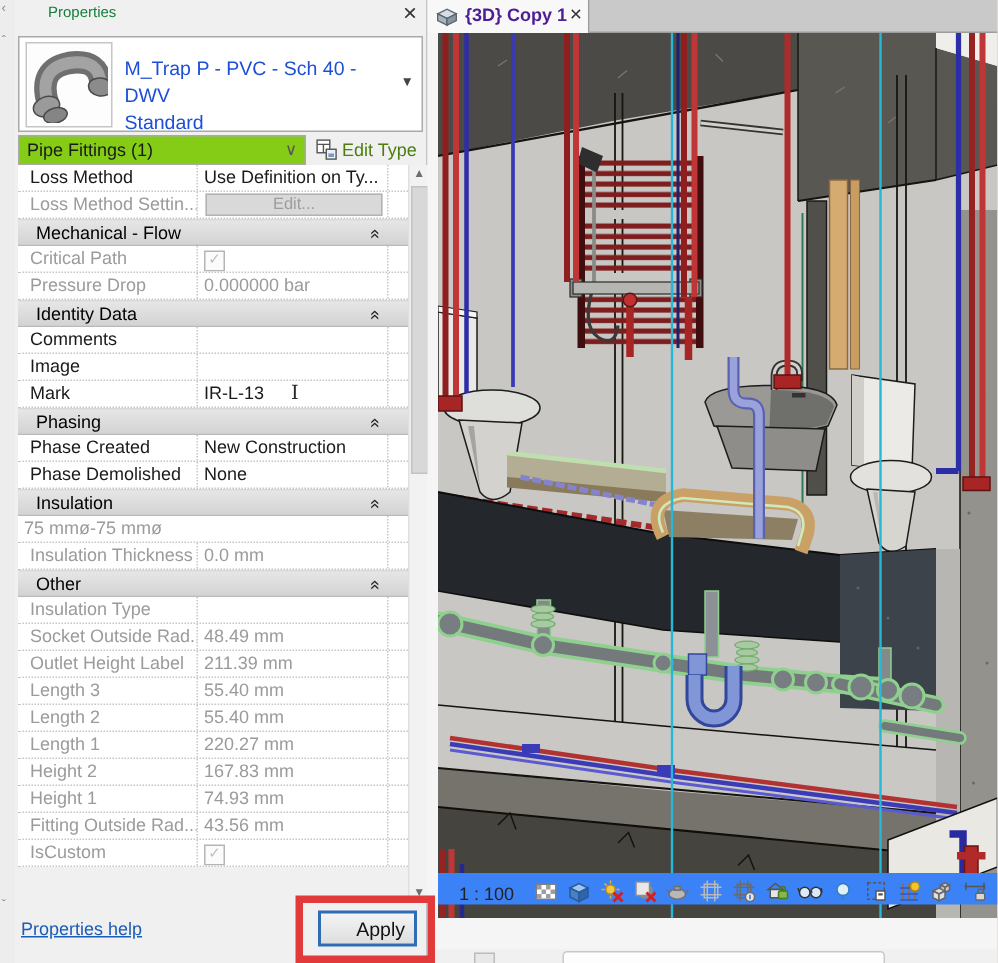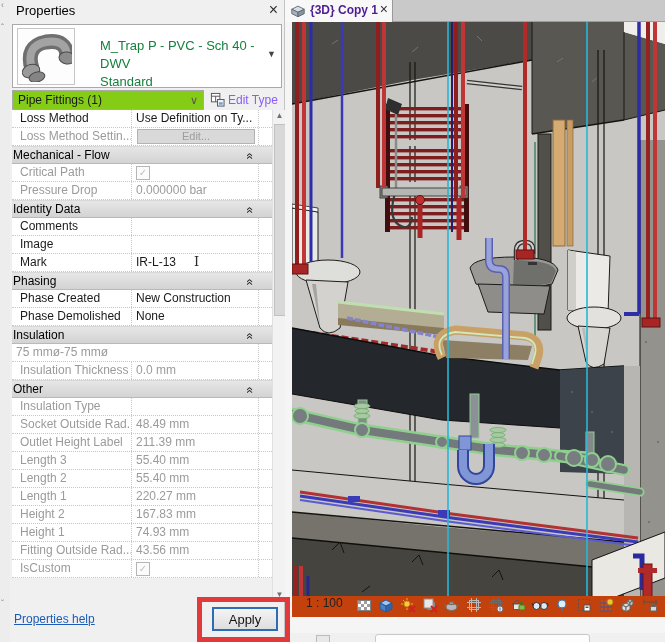--- a/index.html
+++ b/index.html
@@ -9,64 +9,64 @@
     background:#f0f0f0;font-size:12px;color:#1a1a1a;
     -webkit-font-smoothing:antialiased;
   }
   .abs{position:absolute;}
   
   #left-strip{left:0;top:0;width:10px;height:642px;background:#ededed;border-right:1px solid #c9c9c9;color:#8a8a8a;font-size:9px;}
   #left-strip .g{position:absolute;left:1px;}
   
   #props-panel{left:10px;top:0;width:275px;height:642px;background:#f0f0f0;border-right:1px solid #c4c4c4;box-sizing:border-box;}
   .props-header{position:absolute;left:0;top:0;width:100%;height:22px;}
-  .props-title{position:absolute;left:6px;top:3px;font-size:13px;color:#000000;}
+  .props-title{position:absolute;left:22px;top:3px;font-size:10px;color:#15803d;}
   .panel-close{position:absolute;right:6px;top:0px;font-size:16px;color:#333;cursor:default;line-height:20px;}
   .type-selector{position:absolute;left:2px;top:24px;width:268px;height:62px;background:#fff;border:1px solid #a9a9a9;}
   .type-thumb{position:absolute;left:4px;top:3px;width:56px;height:55px;background:#fdfdfd;border:1px solid #c6c6c6;}
-  .type-name{position:absolute;left:70px;top:12px;width:170px;font-size:13px;line-height:18px;color:#15803d;margin-left:17px;}
+  .type-name{position:absolute;left:70px;top:12px;width:170px;font-size:13px;line-height:18px;color:#1d4ed8;}
   .type-arrow{position:absolute;right:5px;top:24px;font-size:9px;color:#444;}
   .combo-row{position:absolute;left:2px;top:90px;width:268px;height:20px;}
   .category-select{position:absolute;left:0;top:0;width:192px;height:20px;background:#84cc16;border:1px solid #a9a9a9;box-sizing:border-box;line-height:18px;padding-left:5px;font-size:12px;}
   .category-select .chev{position:absolute;right:5px;top:0px;color:#555;font-size:11px;}
   .edit-type-btn{position:absolute;left:198px;top:0;width:70px;height:20px;line-height:20px;}
   .edit-type-btn svg{vertical-align:-3px;}
-  .edit-type-btn .lbl{font-size:12px;color:#8b5cf6;margin-left:3px;}
+  .edit-type-btn .lbl{font-size:12px;color:#4d7c0f;margin-left:3px;}
   
   #property-grid{position:absolute;left:2px;top:110px;width:260px;}
   .prow{display:flex;height:18px;box-sizing:border-box;background:#fff;border-bottom:1px dotted #c6c6c6;line-height:16px;font-size:12px;overflow:hidden;}
   .plabel{width:120px;padding-left:8px;border-right:1px dotted #c6c6c6;white-space:nowrap;overflow:hidden;box-sizing:border-box;}
   .pvalue{flex:1;padding-left:4px;position:relative;white-space:nowrap;overflow:hidden;}
   .pspacer{width:13px;border-left:1px dotted #c6c6c6;}
   .prow.header{background:linear-gradient(#e6e6e6,#d3d3d3);border-top:1px solid #d8d8d8;border-bottom:1px solid #b9b9b9;position:relative;}
-  .prow.header .hlabel{padding-left:1px;color:#000;}
+  .prow.header .hlabel{padding-left:12px;color:#000;}
   .prow.header .collapse{position:absolute;right:18px;top:1px;display:inline-block;transform:rotate(90deg);color:#222;font-size:12px;}
   .dis{color:#9b9b9b;}
   .cb{width:12px;height:12px;border:1px solid #b5b5b5;background:#fbfbfb;color:#bdbdbd;font-size:10px;line-height:11px;display:inline-block;text-align:center;margin-top:2px;}
   .btn-edit{display:block;margin:1px 3px 1px 1px;height:13px;background:#d9d9d9;border:1px solid #b3b3b3;color:#9d9d9d;text-align:center;font-size:11px;line-height:13px;}
   .ibeam{font-family:"DejaVu Serif",serif;font-size:13px;color:#2a2a2a;margin-left:18px;}
   
   #prop-scrollbar{position:absolute;left:262px;top:110px;width:13px;height:492px;background:#f2f2f2;border-left:1px solid #e0e0e0;}
   .sb-arrow{position:absolute;left:0;width:13px;height:13px;color:#6f6f6f;font-size:8px;text-align:center;line-height:12px;}
   .sb-thumb{position:absolute;left:1px;top:14px;width:10px;height:190px;background:#d8d8d8;border:1px solid #c2c2c2;}
   
   .props-bottom{position:absolute;left:0;top:600px;width:275px;height:42px;}
   .help-link{position:absolute;left:4px;top:12px;color:#1b5cb8;text-decoration:underline;font-size:12px;}
-  .apply-btn{position:absolute;left:202px;top:7px;width:66px;height:24px;border:2px solid var(--apply-border);background:linear-gradient(#f4f4f4,#dedede);font-size:13px;color:#111;text-align:center;line-height:20px;box-sizing:border-box;font-family:inherit;}
+  .apply-btn{position:absolute;left:202px;top:7px;width:66px;height:24px;border:2px solid var(--apply-border);background:linear-gradient(#f4f4f4,#dedede);font-size:13px;color:#111;text-align:right;line-height:20px;box-sizing:border-box;font-family:inherit;}
   
   #red-annotation{left:197px;top:597px;width:93px;height:45px;border:5px solid var(--annotation-red);box-sizing:border-box;z-index:60;}
   
   #view-area{left:285px;top:0;width:380px;height:642px;background:#f5f5f5;}
   #tab-bar{position:absolute;left:0;top:0;width:380px;height:22px;background:#c9c9c9;border-bottom:1px solid #9d9d9d;box-sizing:border-box;}
   #view-tab{position:absolute;left:0;top:0;width:108px;height:22px;background:#f8f8f8;border-right:1px solid #9a9a9a;box-sizing:border-box;}
   #view-tab .ticon{position:absolute;left:5px;top:3px;}
   #view-tab .tlabel{position:absolute;left:25px;top:3px;font-weight:700;font-size:12px;color:#4c1d95;}
   #view-tab .tclose{position:absolute;right:4px;top:1px;font-size:14px;color:#333;}
   #canvas-frame{position:absolute;left:7px;top:22px;width:373px;height:590px;background:#c8c7c3;overflow:hidden;}
-  #view-controls{position:absolute;left:7px;top:596px;width:373px;height:21px;background:#c2410c;display:flex;align-items:flex-start;}
+  #view-controls{position:absolute;left:7px;top:582px;width:373px;height:21px;background:#3b82f6;display:flex;align-items:flex-end;}
   #view-controls .scale{margin-left:14px;margin-right:12px;font-size:12px;color:#222;white-space:nowrap;}
   .vc-icon{width:18px;height:18px;margin-right:4px;flex:0 0 auto;}
   #status-strip{position:absolute;left:0px;top:633px;width:380px;height:9px;background:#f0f0f0;}
   .status-field{position:absolute;left:90px;top:1px;width:213px;height:12px;background:#fdfdfd;border:1px solid #c9c9c9;border-radius:3px;}
   .status-mini{position:absolute;left:31px;top:2px;width:12px;height:10px;background:#e8e8e8;border:1px solid #bbb;}
 </style>
 </head>
 <body style="--annotation-red: #e23a3a; --apply-border: #2e6db4;">
 
 <div class="abs" id="left-strip">

